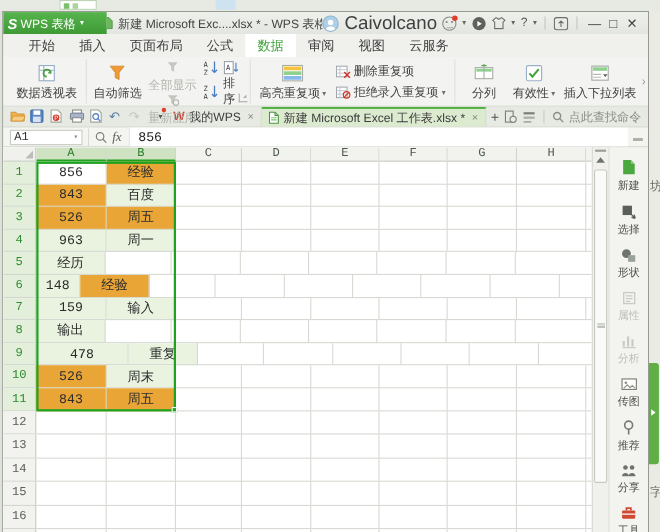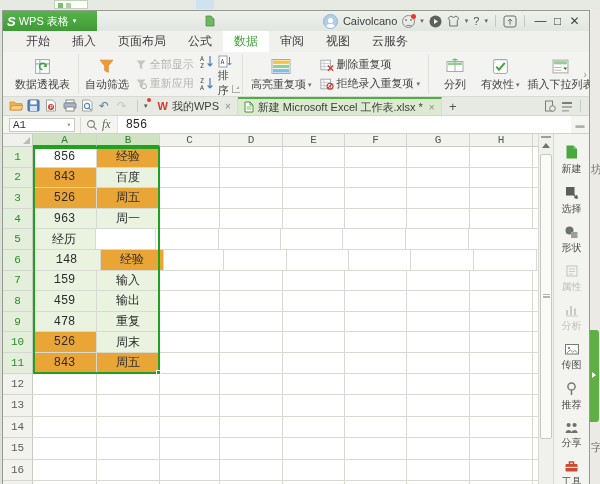--- a/index.html
+++ b/index.html
@@ -32,21 +32,21 @@
   .titlebar{height:20px;background:linear-gradient(#eef0ec,#e2e6e0);display:flex;align-items:center;flex:0 0 auto;}
   .wps-btn{height:20px;width:94px;background:linear-gradient(#56b44c,#3f9a36);color:#fff;display:flex;align-items:center;padding:0 4px;gap:3px;}
   .wps-btn .logo{font-weight:bold;font-size:13px;font-style:italic;}
   .wps-btn .appname{font-size:11px;white-space:nowrap;}
   .wps-btn .caret{font-size:7px;margin-left:1px;}
   .doc-title{flex:1;display:flex;align-items:center;justify-content:center;gap:4px;font-size:11px;color:#454545;white-space:nowrap;overflow:hidden;}
   .tb-right{display:flex;align-items:center;gap:5px;padding-right:6px;}
   .avatar{width:15px;height:15px;border-radius:50%;background:#aecfe6;position:relative;overflow:hidden;border:1px solid #8fb6d4;}
   .avatar i{position:absolute;left:4px;top:3px;width:5px;height:5px;border-radius:50%;background:#fff;}
   .avatar b{position:absolute;left:2px;top:9px;width:9px;height:6px;border-radius:4px 4px 0 0;background:#fff;}
-  .uname{font-size:11px;color:#3f3f3f;}
+  .uname{font-size:17px;color:#3f3f3f;}
   .smiley{position:relative;width:13px;height:13px;border:1px solid #8a8a86;border-radius:50%;}
   .smiley u{position:absolute;left:2px;top:3px;width:2px;height:2px;background:#8a8a86;border-radius:50%;}
   .smiley u+u{left:7px;}
   .smiley s{position:absolute;left:3px;top:7px;width:6px;height:3px;border-bottom:1px solid #8a8a86;border-radius:50%;}
   .reddot{position:absolute;right:-2px;top:-2px;width:5px;height:5px;border-radius:50%;background:#e23c2c;}
   .tb-caret{font-size:7px;color:#666;}
   .tb-sep{width:1px;height:12px;background:#c4c8c0;margin:0 2px;}
   .winctl{display:flex;align-items:center;gap:0;}
   .winctl span{width:17px;text-align:center;font-size:12px;color:#444;cursor:default;}
 
@@ -57,21 +57,21 @@
 
   
   .ribbon{height:45px;background:#f3f4f1;border-bottom:1px solid #d8dbd3;display:flex;align-items:stretch;padding:2px 0 2px 4px;flex:0 0 auto;position:relative;}
   .rgroup{display:flex;align-items:stretch;padding:0 4px;position:relative;}
   .rgroup + .rgroup{border-left:1px solid #dee1da;}
   .rbig{display:flex;flex-direction:column;align-items:center;justify-content:space-between;padding:2px 4px;min-width:44px;cursor:default;}
   .rbig .icon{height:20px;}
   .rbig .rlabel{font-size:11px;color:#424242;white-space:nowrap;display:flex;align-items:center;gap:2px;}
   .rstack{display:flex;flex-direction:column;justify-content:space-around;padding:1px 2px;}
   .rsmall{display:flex;align-items:center;gap:3px;font-size:11px;color:#424242;white-space:nowrap;padding:0 2px;cursor:default;}
-  .rsmall.disabled{color:#b3b5af;}
+  .rsmall.disabled{color:#b3b5af;flex-direction:column;}
   .rcaret{font-size:7px;color:#6e6e6a;}
   .sortblock{display:flex;flex-direction:column;justify-content:space-around;padding:1px 2px;font-size:11px;}
   .sortrow{display:flex;align-items:center;gap:4px;}
   .launcher{position:absolute;right:2px;bottom:1px;width:8px;height:8px;border-left:1px solid #a9ada5;border-bottom:1px solid #a9ada5;}
   .launcher:after{content:"";position:absolute;right:1px;top:1px;border-top:3px solid transparent;border-right:3px solid #a9ada5;}
   .ribbon-overflow{position:absolute;right:2px;top:16px;color:#9a9e96;font-size:11px;}
 
   
   .tabbar{height:19px;background:#e7eae3;display:flex;align-items:stretch;flex:0 0 auto;border-bottom:1px solid #d3d6cf;}
   .qat{display:flex;align-items:center;gap:4px;padding:0 4px 0 6px;}
@@ -153,20 +153,21 @@
       <span class="logo">S</span>
       <span class="appname">WPS 表格</span>
       <span class="caret">▾</span>
     </div>
     <div class="doc-title">
       <span class="icon">
           <svg width="10" height="12" viewBox="0 0 10 12">
             <path d="M1 1h5l3 3v7H1z" fill="#6db85f" stroke="#4d9243" stroke-width="0.8"></path>
           </svg>
         </span>
+      <span>新建 Microsoft Exc....xlsx * - WPS 表格</span>
     </div>
     <div class="tb-right">
       <span class="avatar">
           <i></i>
           <b></b>
         </span>
       <span class="uname">Caivolcano</span>
       <span class="smiley">
           <u></u>
           <u></u>
@@ -439,20 +440,29 @@
           </svg>
         </span>
       <span class="icon">
           <svg width="12" height="12" viewBox="0 0 12 12">
             <rect x="1" y="2" width="10" height="2" fill="#7a7e76"></rect>
             <rect x="1" y="6" width="10" height="2" fill="#a9ada3"></rect>
             <rect x="1" y="10" width="7" height="1.6" fill="#a9ada3"></rect>
           </svg>
         </span>
       <span class="qat-sep"></span>
+      <span class="cmd-search">
+        <span class="icon">
+            <svg width="11" height="11" viewBox="0 0 11 11">
+              <circle cx="4.5" cy="4.5" r="3.2" fill="none" stroke="#8a8c86" stroke-width="1.2"></circle>
+              <path d="M7 7l3 3" stroke="#8a8c86" stroke-width="1.2"></path>
+            </svg>
+          </span>
+        <span>点此查找命令</span>
+      </span>
     </div>
   </div>
 
   <div class="formulabar">
     <div class="namebox">
       <span>A1</span>
       <span class="caret">▾</span>
     </div>
     <span class="fb-sep"></span>
     <span class="icon">
@@ -534,21 +544,21 @@
           <div class="cell" style="width: 60px;"></div>
           <div class="cell" style="width: 63px;"></div>
           <div class="cell" style="width: 62px;"></div>
           <div class="cell" style="width: 62px;"></div>
           <div class="cell" style="width: 63px;"></div>
           <div class="cell" style="width: 63px;"></div>
           <div class="cell filler"></div>
         </div>
         <div class="grow">
           <div class="rh sel">6</div>
-          <div class="cell tint num" style="width: 68px;">148</div>
+          <div class="cell tint num" style="width: 40px;">148</div>
           <div class="cell dup" style="width: 63px;">经验</div>
           <div class="cell" style="width: 60px;"></div>
           <div class="cell" style="width: 63px;"></div>
           <div class="cell" style="width: 62px;"></div>
           <div class="cell" style="width: 62px;"></div>
           <div class="cell" style="width: 63px;"></div>
           <div class="cell" style="width: 63px;"></div>
           <div class="cell filler"></div>
         </div>
         <div class="grow">
@@ -558,33 +568,32 @@
           <div class="cell" style="width: 60px;"></div>
           <div class="cell" style="width: 63px;"></div>
           <div class="cell" style="width: 62px;"></div>
           <div class="cell" style="width: 62px;"></div>
           <div class="cell" style="width: 63px;"></div>
           <div class="cell" style="width: 63px;"></div>
           <div class="cell filler"></div>
         </div>
         <div class="grow">
           <div class="rh sel">8</div>
-          <div class="cell tint num" style="width: 64px;">459</div>
           <div class="cell tint" style="width: 63px;">输出</div>
           <div class="cell" style="width: 60px;"></div>
           <div class="cell" style="width: 63px;"></div>
           <div class="cell" style="width: 62px;"></div>
           <div class="cell" style="width: 62px;"></div>
           <div class="cell" style="width: 63px;"></div>
           <div class="cell" style="width: 63px;"></div>
           <div class="cell filler"></div>
         </div>
         <div class="grow">
           <div class="rh sel">9</div>
-          <div class="cell tint num" style="width: 64px;">478</div>
+          <div class="cell tint num" style="width: 84px;">478</div>
           <div class="cell tint" style="width: 63px;">重复</div>
           <div class="cell" style="width: 60px;"></div>
           <div class="cell" style="width: 63px;"></div>
           <div class="cell" style="width: 62px;"></div>
           <div class="cell" style="width: 62px;"></div>
           <div class="cell" style="width: 63px;"></div>
           <div class="cell" style="width: 63px;"></div>
           <div class="cell filler"></div>
         </div>
         <div class="grow">

